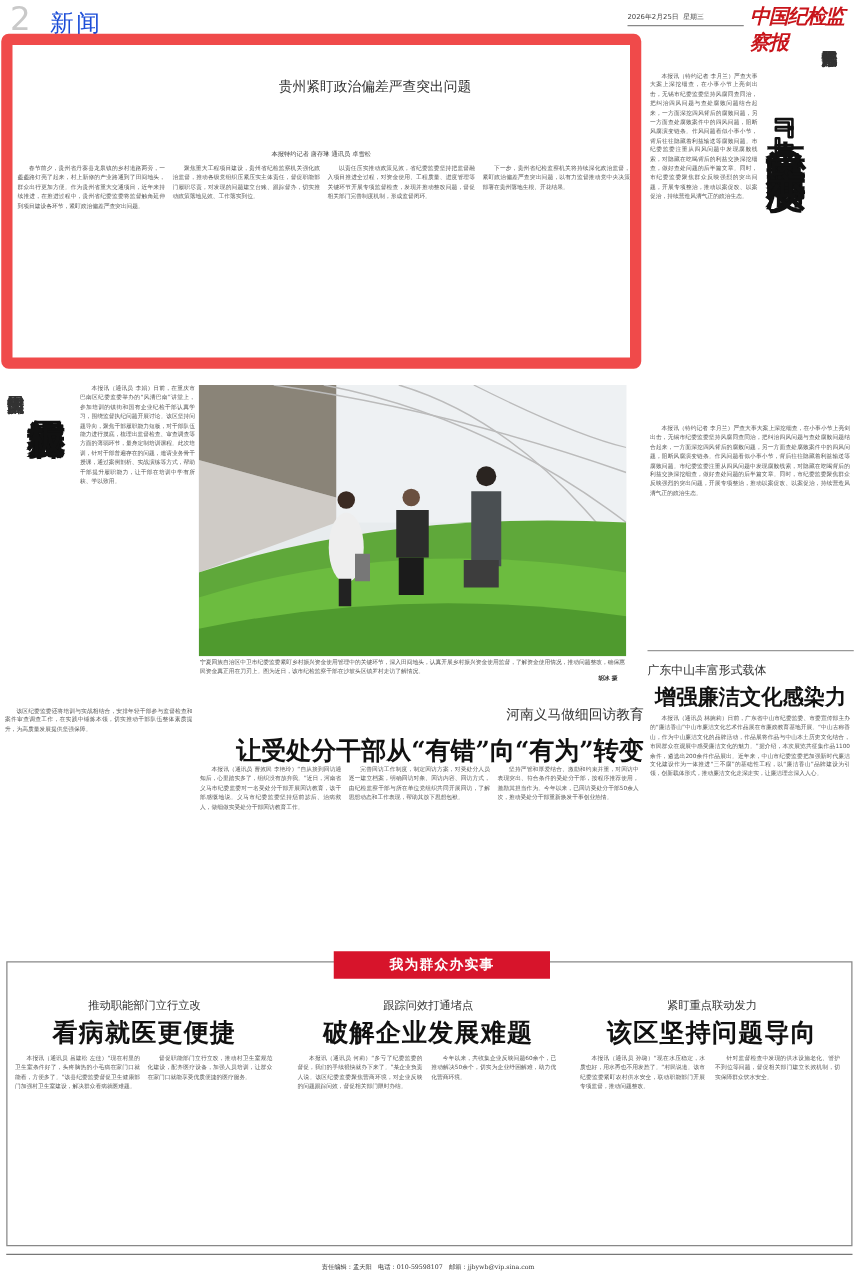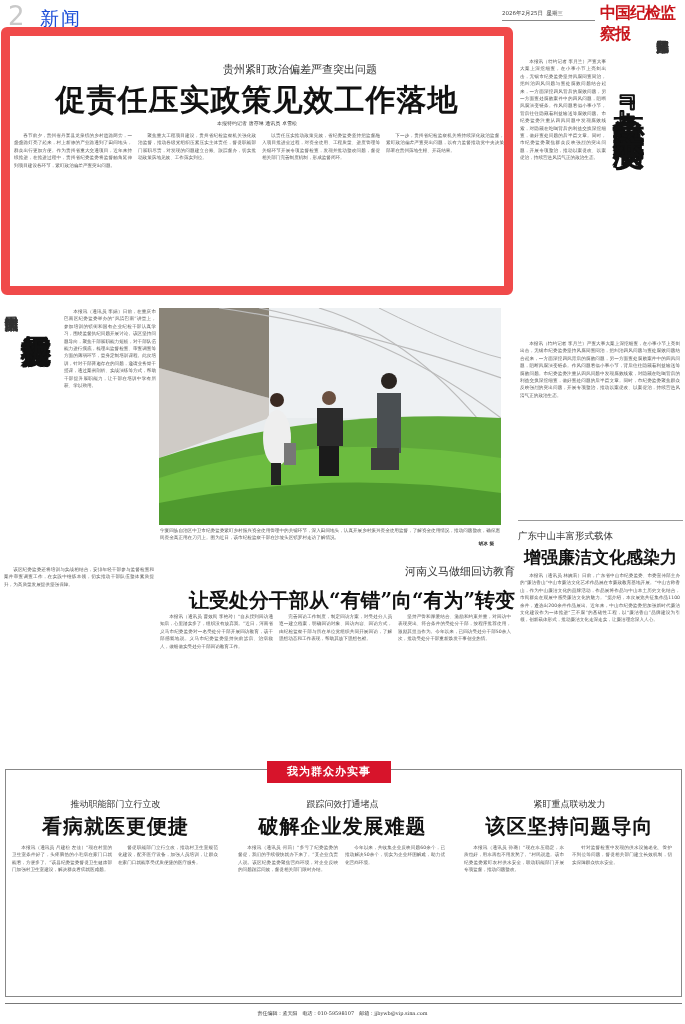--- a/index.html
+++ b/index.html
@@ -5,21 +5,21 @@
 *{box-sizing:border-box;margin:0;padding:0}
 html,body{width:685px;height:1024px;overflow:hidden;background:#fff}
 body{font-family:"DejaVu Serif",serif;color:#1a1a1a;position:relative}
 .abs{position:absolute}
 .txt{font-family:"DejaVu Sans",sans-serif;font-size:4.6px;line-height:7.4px;color:#555;text-align:justify;overflow:hidden;word-break:break-all}
 .txt p{text-indent:2em}
 
 #hdr-num{left:8px;top:2px;font-size:26px;color:#c9c9c9;font-family:"DejaVu Sans",sans-serif;line-height:28px}
 #hdr-sec{left:40px;top:6px;font-size:19px;color:#1d4ed8;letter-spacing:2px}
 #hdr-date{left:502px;top:10px;font-size:5.5px;color:#444;font-family:"DejaVu Sans",sans-serif}
-#hdr-logo{left:600px;top:3px;font-size:16px;color:#c8151b;font-weight:bold;letter-spacing:-1px;}
+#hdr-logo{left:600px;top:3px;font-size:16px;color:#c8151b;font-weight:bold;letter-spacing:-1px;font-style:italic}
 #hdr-rule{left:502px;top:20px;width:93px;height:1px;background:#888}
 
 #hl{left:1px;top:27px;width:512px;height:268px;border:9px solid #f04a4a;border-radius:6px;background:#fff}
 #hl-kicker{left:0;top:26px;width:580px;text-align:center;font-size:11px;color:#333}
 #hl-title{left:0;top:44px;width:494px;text-align:center;font-size:30px;font-weight:bold;color:#111;letter-spacing:1px}
 #hl-byline{left:0;top:84px;width:494px;text-align:center;font-size:5px;color:#444;font-family:"DejaVu Sans",sans-serif}
 .hl-col{top:96px;width:118px;height:156px}
 
 #r-kicker{left:648px;top:30px;width:22px;font-size:13px;line-height:15px;color:#333;writing-mode:vertical-rl}
 #r-title{left:607px;top:85px;width:40px;font-size:32px;line-height:36px;font-weight:bold;color:#111;writing-mode:vertical-rl;letter-spacing:2px}
@@ -37,39 +37,38 @@
 
 #photo{left:159px;top:308px;width:342px;height:217px;overflow:hidden;background:#dfe4e6}
 #caption{left:160px;top:527px;width:340px;height:20px;font-size:4.6px;line-height:7px}
 #photo-credit{right:6px;bottom:0;font-weight:bold;color:#222}
 
 #hn-kicker{left:155px;top:564px;width:360px;text-align:right;font-size:11px;color:#333}
 #hn-title{left:155px;top:587px;width:360px;text-align:right;font-size:20px;font-weight:bold;color:#111}
 .hn-col{top:613px;width:113px;height:135px}
 
 #bx{left:5px;top:769px;width:677px;height:228px;border:1px solid #888}
-#bx-badge{left:267px;top:761px;width:124px;height:22px;background:#d7142b;color:#fff;font-size:11px;font-weight:bold;text-align:center;line-height:22px;letter-spacing:1px}
+#bx-badge{left:267px;top:761px;width:173px;height:22px;background:#d7142b;color:#fff;font-size:11px;font-weight:bold;text-align:center;line-height:22px;letter-spacing:1px}
 .bx-kicker{top:798px;width:215px;text-align:center;font-size:9px;color:#333}
 .bx-title{top:813px;width:215px;text-align:center;font-size:20px;font-weight:bold;color:#111;letter-spacing:1px}
 .bx-col{top:844px;width:100px;height:148px}
 #ft-rule{left:5px;top:1003px;width:677px;height:1px;background:#777}
 #footer{left:0;top:1010px;width:685px;text-align:center;font-size:5px;color:#333}
 </style>
 </head>
 <body>
 
 <div class="abs" id="hdr-num">2</div>
 <div class="abs" id="hdr-sec">新闻</div>
 <div class="abs" id="hdr-date"><span>2026年2月25日</span>&nbsp;&nbsp;<span>星期三</span></div>
 <div class="abs" id="hdr-rule"></div>
 <div class="abs" id="hdr-logo">中国纪检监察报</div>
 
 <div class="abs" id="hl">
   <div class="abs" id="hl-kicker">贵州紧盯政治偏差严查突出问题</div>
-  <div class="abs" id="hl-title">促责任压实政策见效工作落地</div>
   <div class="abs" id="hl-byline">本报特约记者 唐存琳 通讯员 卓雪松</div>
   <div class="abs txt hl-col" style="left:4px">
       <p>春节前夕，贵州省丹寨县龙泉镇的乡村道路两旁，一盏盏路灯亮了起来，村上新修的产业路通到了田间地头，群众出行更加方便。作为贵州省重大交通项目，近年来持续推进，在推进过程中，贵州省纪委监委将监督触角延伸到项目建设各环节，紧盯政治偏差严查突出问题。</p>
     </div>
   <div class="abs txt hl-col" style="left:128px">
       <p>聚焦重大工程项目建设，贵州省纪检监察机关强化政治监督，推动各级党组织压紧压实主体责任，督促职能部门履职尽责，对发现的问题建立台账、跟踪督办，切实推动政策落地见效、工作落实到位。</p>
     </div>
   <div class="abs txt hl-col" style="left:252px">
       <p>以责任压实推动政策见效，省纪委监委坚持把监督融入项目推进全过程，对资金使用、工程质量、进度管理等关键环节开展专项监督检查，发现并推动整改问题，督促相关部门完善制度机制，形成监督闭环。</p>
     </div>

